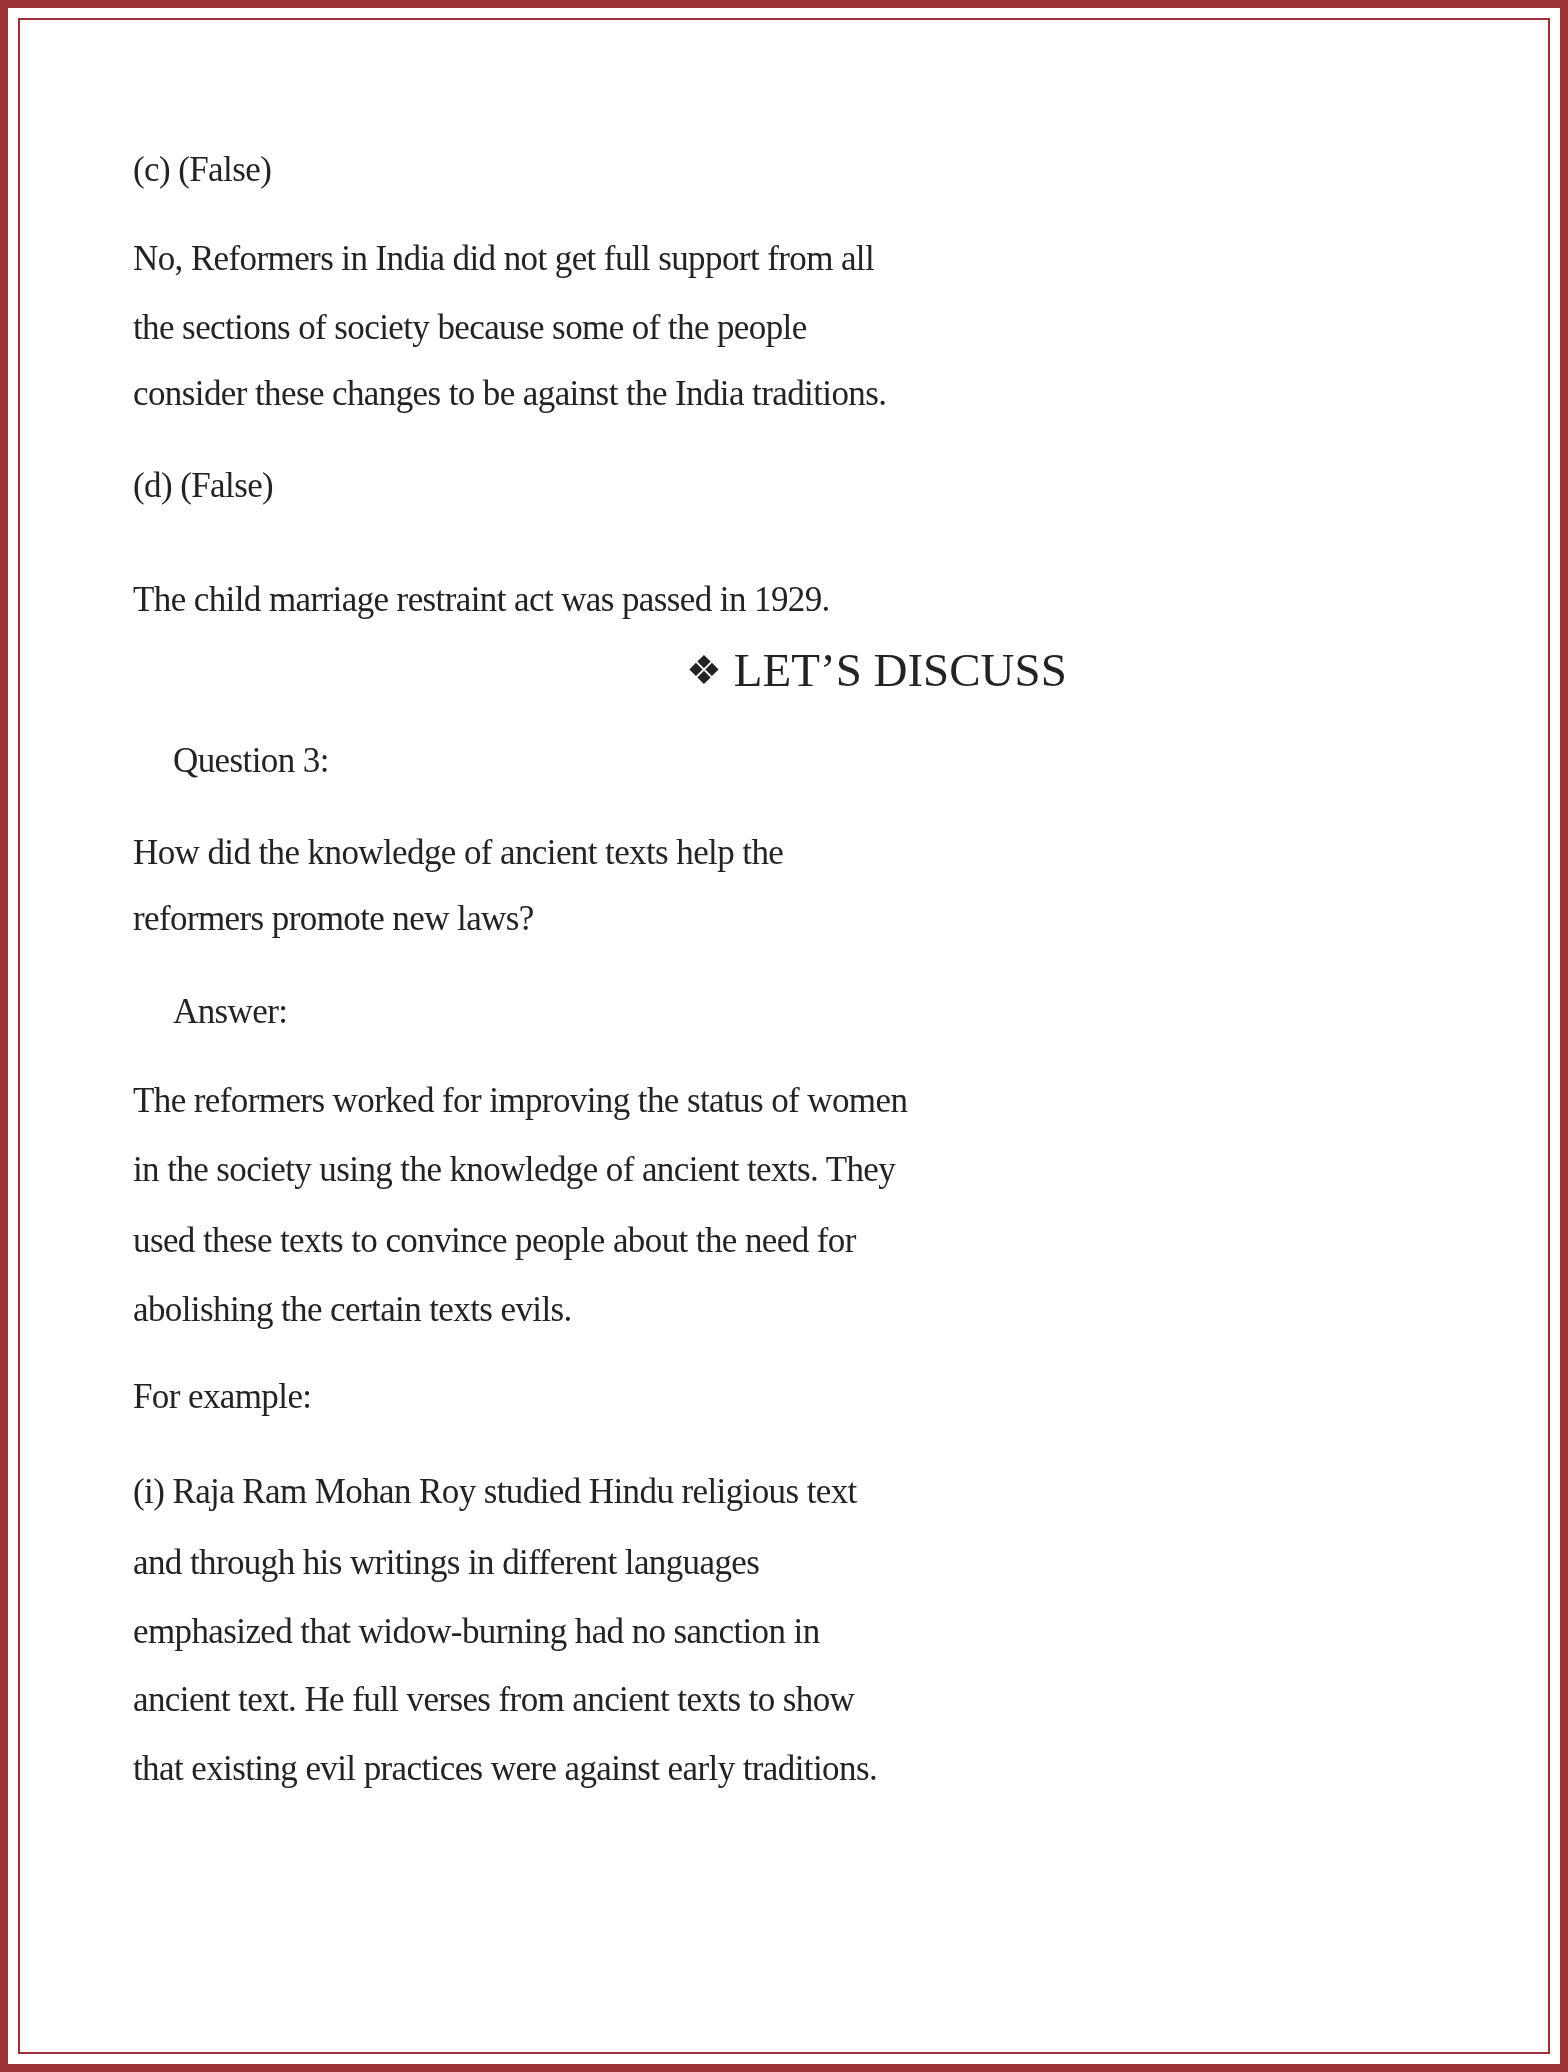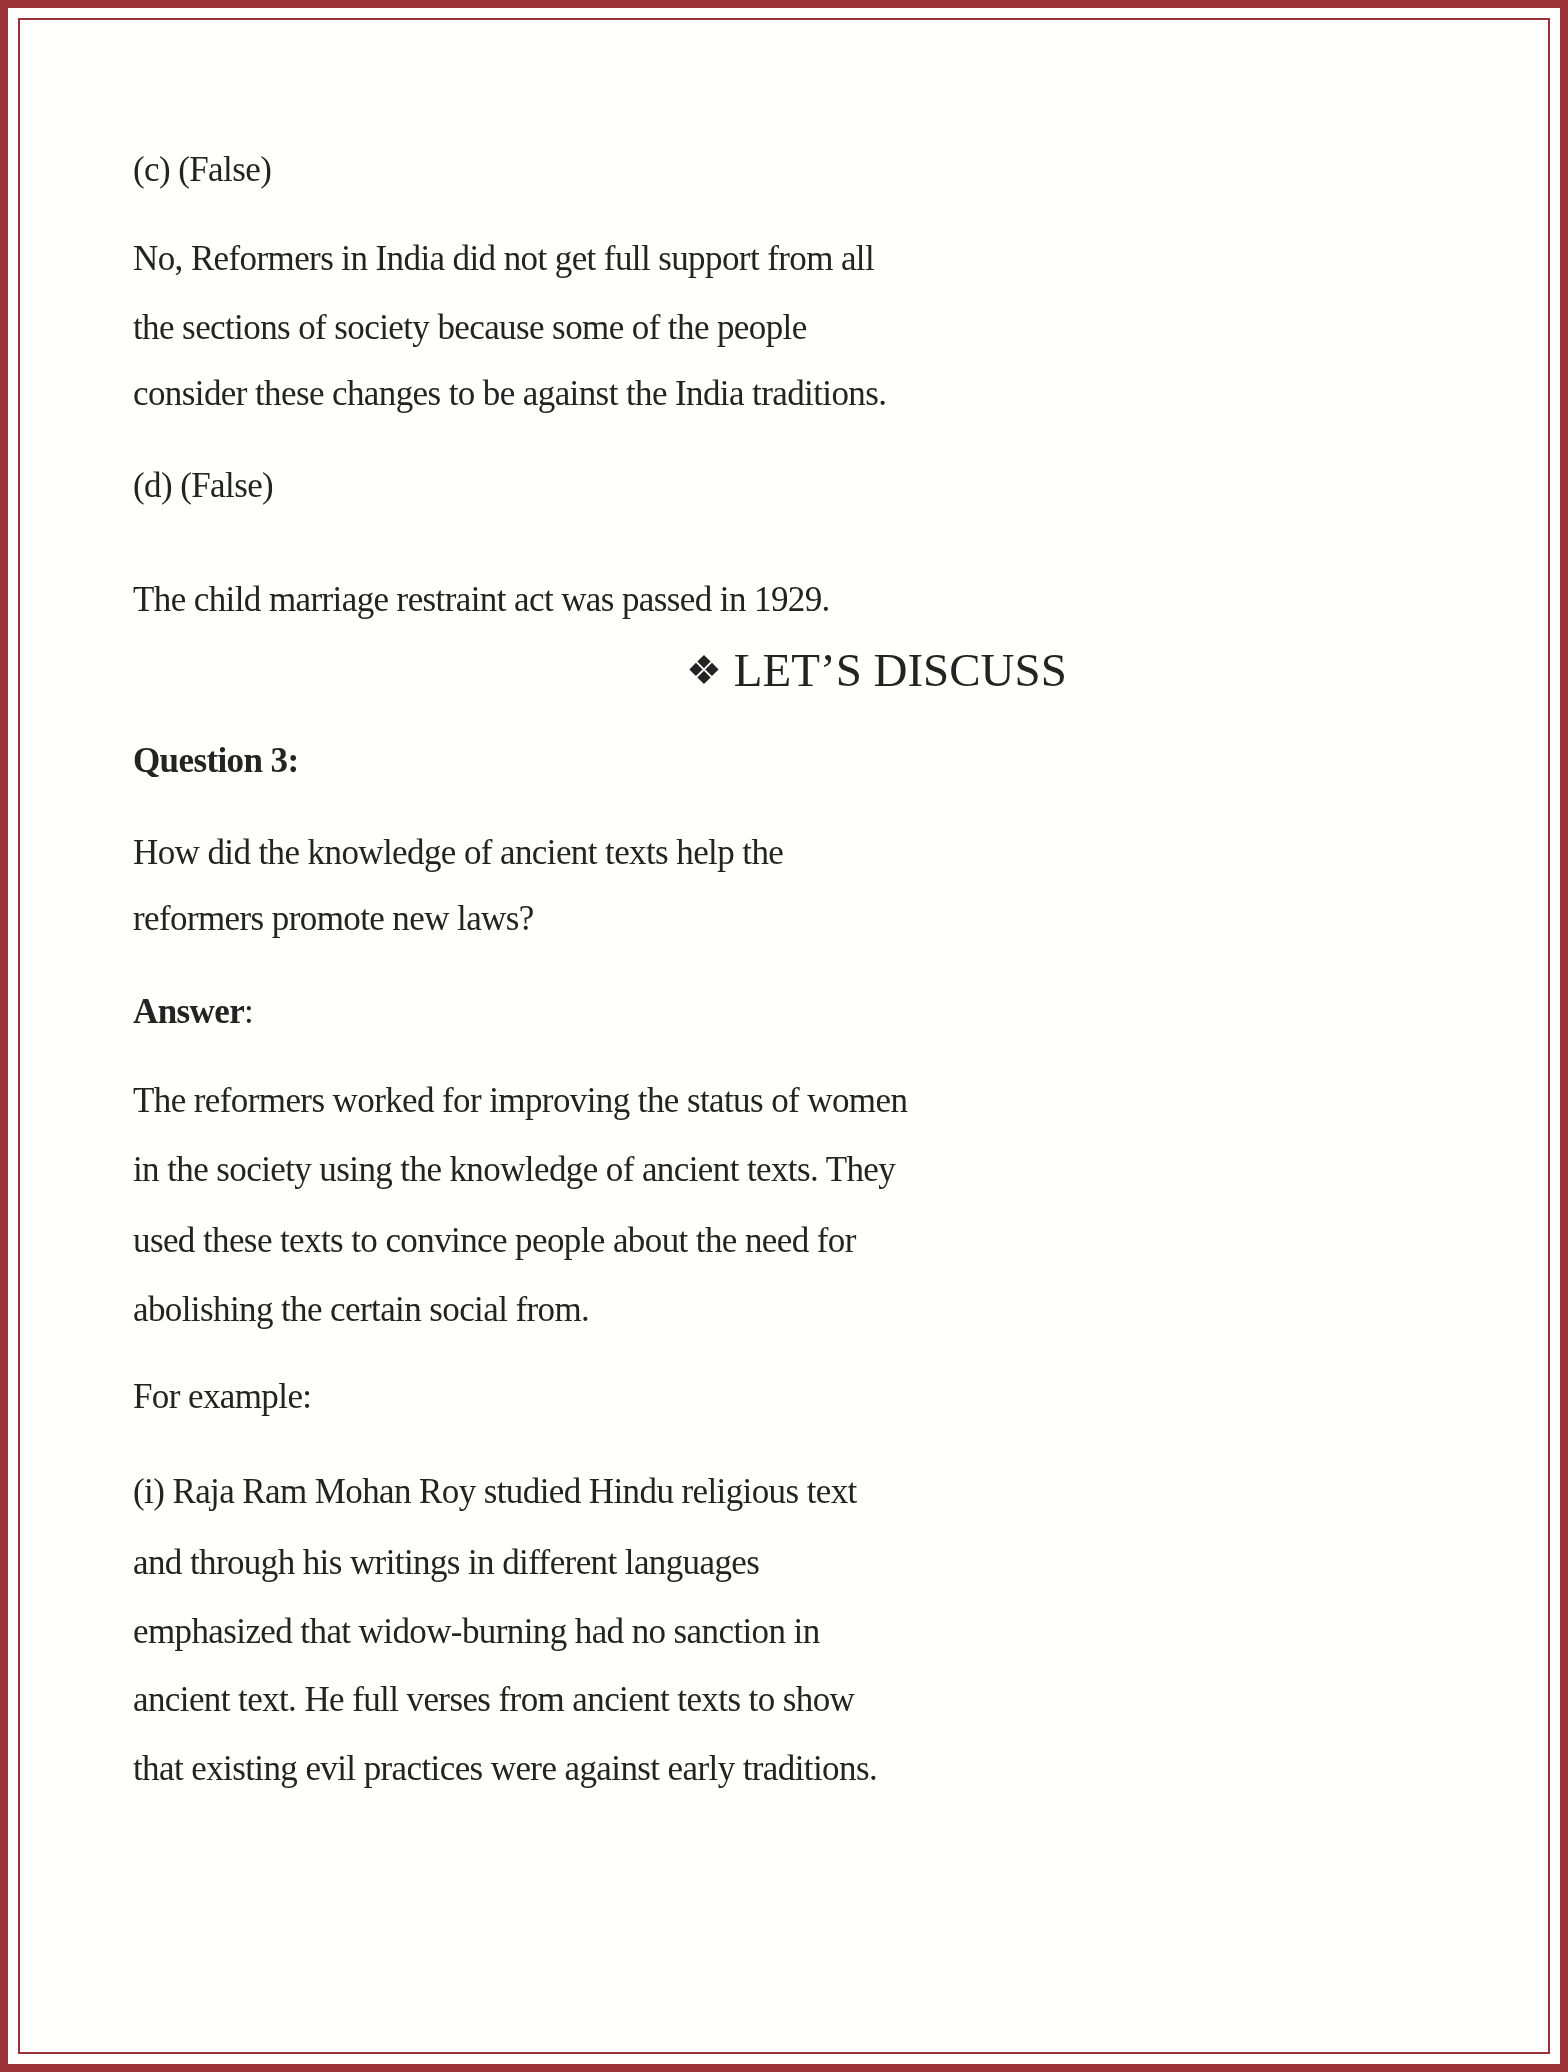--- a/index.html
+++ b/index.html
@@ -1,20 +1,20 @@
 <!DOCTYPE html>
 <html><head>
 <meta charset="utf-8">
 <style>
   html, body { margin:0; padding:0; }
   body { width:1568px; height:2072px; position:relative; background:#ffffff; overflow:hidden; }
   .outer { position:absolute; left:0; top:0; width:1568px; height:2072px; box-sizing:border-box; border:8px solid #9c3338; background:#fffffd; }
   .inner { position:absolute; left:10px; top:10px; right:10px; bottom:10px; border:2px solid #9c3338; }
   .line { position:absolute; left:133px; white-space:nowrap; font-family:"Liberation Serif","DejaVu Serif",serif; font-size:35px; color:#232323; line-height:56px; letter-spacing:-0.6px; }
-  .bold { font-weight:bold; }
+  .bold { font-weight:normal;margin-left:40px; }
   .heading { left:686px; font-weight:normal; font-size:47px; letter-spacing:0px; }
   .heading .dia { display:inline-block; margin-right:12px; font-size:40px; vertical-align:2px; }
 </style>
 </head>
 <body>
 
 <div class="outer">
   <div class="inner"></div>
 </div>
 
@@ -34,21 +34,21 @@
 <div class="line" style="top:825px">How did the knowledge of ancient texts help the</div>
 <div class="line" style="top:891px">reformers promote new laws?</div>
 
 <div class="line" style="top:984px">
   <span class="bold">Answer</span><span>:</span>
 </div>
 
 <div class="line" style="top:1073px">The reformers worked for improving the status of women</div>
 <div class="line" style="top:1142px">in the society using the knowledge of ancient texts. They</div>
 <div class="line" style="top:1213px">used these texts to convince people about the need for</div>
-<div class="line" style="top:1282px">abolishing the certain social from.</div>
+<div class="line" style="top:1282px">abolishing the certain texts evils.</div>
 
 <div class="line" style="top:1369px">For example:</div>
 
 <div class="line" style="top:1464px">(i) Raja Ram Mohan Roy studied Hindu religious text</div>
 <div class="line" style="top:1535px">and through his writings in different languages</div>
 <div class="line" style="top:1604px">emphasized that widow-burning had no sanction in</div>
 <div class="line" style="top:1672px">ancient text. He full verses from ancient texts to show</div>
 <div class="line" style="top:1741px">that existing evil practices were against early traditions.</div>
 
 </body></html>

